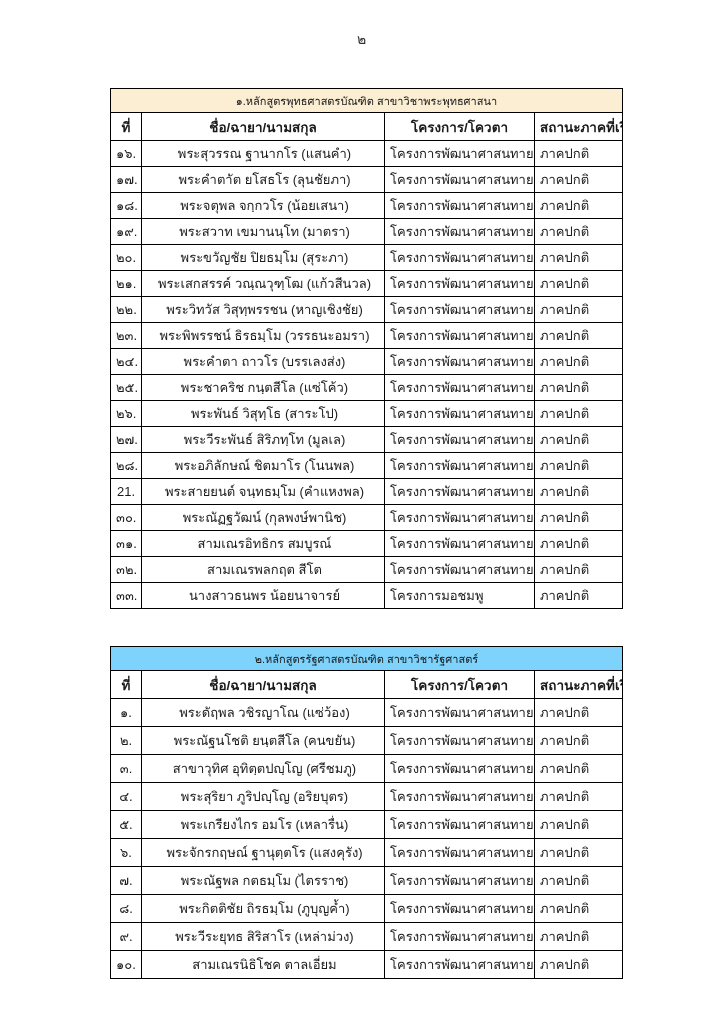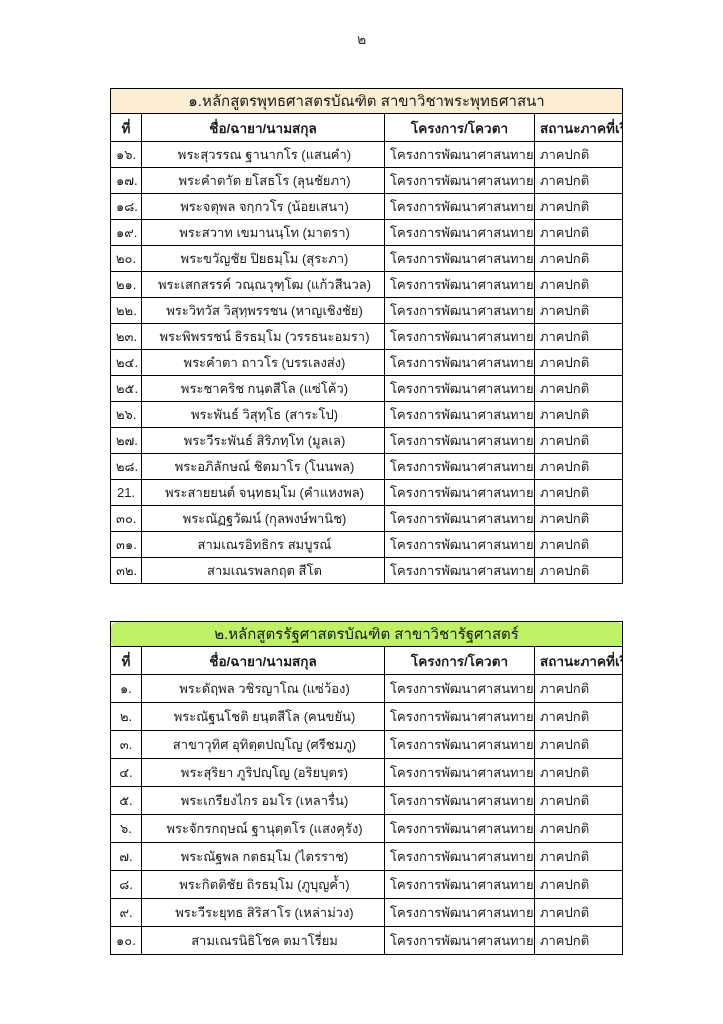--- a/index.html
+++ b/index.html
@@ -28,21 +28,21 @@
     border:1px solid #000;
     padding:0 5px;
     overflow:hidden;
     white-space:nowrap;
     vertical-align:middle;
     font-weight:normal;
   }
   th.section-title{
     font-weight:bold;
     text-align:center;
-    font-size:15px;
+    font-size:11px;
     height:23px;
     padding:1px 4px;
   }
   tr.col-head th{
     font-weight:bold;
     text-align:center;
     font-size:13.5px;
     height:27px;
   }
   table.doc td.c0{ text-align:center; }
@@ -176,35 +176,41 @@
             <td class="c1">สามเณรอิทธิกร สมบูรณ์</td>
             <td class="c2">โครงการพัฒนาศาสนทายาท</td>
             <td class="c3">ภาคปกติ</td>
           </tr>
           <tr>
             <td class="c0">๓๒.</td>
             <td class="c1">สามเณรพลกฤต สีโต</td>
             <td class="c2">โครงการพัฒนาศาสนทายาท</td>
             <td class="c3">ภาคปกติ</td>
           </tr>
+          <tr>
+            <td class="c0">๓๓.</td>
+            <td class="c1">นางสาวธนพร น้อยนาจารย์</td>
+            <td class="c2">โครงการมอชมพู</td>
+            <td class="c3">ภาคปกติ</td>
+          </tr>
         </tbody>
     </table>
 
     <div class="table-gap"></div>
 
     <table class="doc" id="table2">
       <colgroup>
           <col style="width:31px">
           <col style="width:243px">
           <col style="width:150px">
           <col style="width:88px">
         </colgroup>
       <thead>
         <tr>
-          <th class="section-title" colspan="4" style="background: #bef264; border-radius: 6px;">๒.หลักสูตรรัฐศาสตรบัณฑิต สาขาวิชารัฐศาสตร์</th>
+          <th class="section-title" colspan="4" style="background: #7dd3fc;">๒.หลักสูตรรัฐศาสตรบัณฑิต สาขาวิชารัฐศาสตร์</th>
         </tr>
         <tr class="col-head">
           <th>ที่</th>
           <th>ชื่อ/ฉายา/นามสกุล</th>
           <th>โครงการ/โควตา</th>
           <th>สถานะภาคที่เรียน</th>
         </tr>
       </thead>
       <tbody>
           <tr>
@@ -256,21 +262,21 @@
             <td class="c3">ภาคปกติ</td>
           </tr>
           <tr>
             <td class="c0">๙.</td>
             <td class="c1">พระวีระยุทธ สิริสาโร (เหล่าม่วง)</td>
             <td class="c2">โครงการพัฒนาศาสนทายาท</td>
             <td class="c3">ภาคปกติ</td>
           </tr>
           <tr>
             <td class="c0">๑๐.</td>
-            <td class="c1">สามเณรนิธิโชค ตมาโรี่ยม</td>
+            <td class="c1">สามเณรนิธิโชค ตาลเอี่ยม</td>
             <td class="c2">โครงการพัฒนาศาสนทายาท</td>
             <td class="c3">ภาคปกติ</td>
           </tr>
         </tbody>
     </table>
 
   </div>
 </div>
 
 </body></html>

